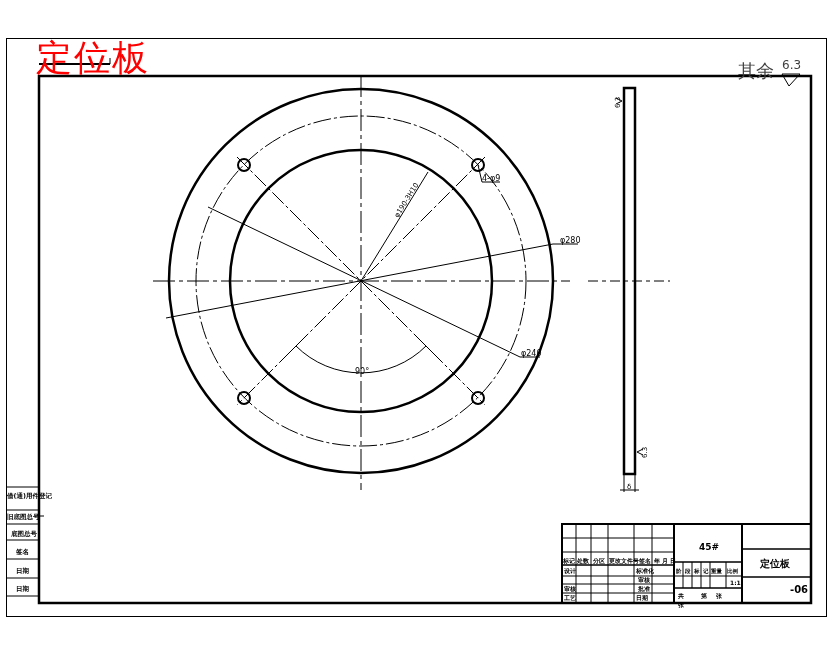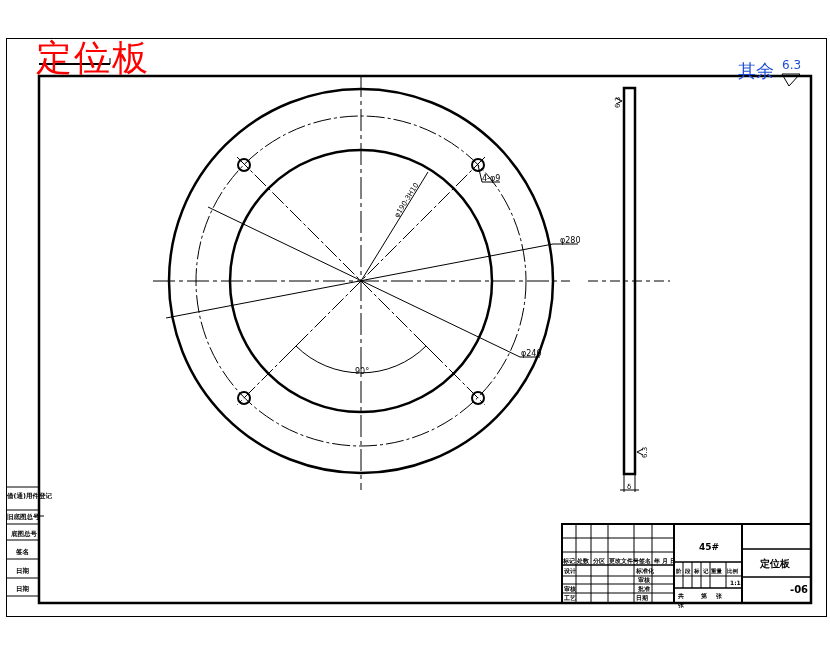--- a/index.html
+++ b/index.html
@@ -5,21 +5,21 @@
   html, body { margin: 0; padding: 0; background: #ffffff; }
   body { width: 830px; height: 654px; position: relative; overflow: hidden; font-family: "DejaVu Sans", sans-serif; }
   #sheet { position: absolute; left: 0; top: 0; width: 830px; height: 654px; }
   .title-red {
     position: absolute; left: 36px; top: 38px;
     font-family: "DejaVu Serif", serif; font-size: 36px; color: #ff0000;
     letter-spacing: 2px; line-height: 40px; z-index: 3;
   }
   .rough {
     position: absolute; left: 738px; top: 60px;
-    font-family: "DejaVu Sans", sans-serif; font-size: 18px; color: #1d4ed8;
+    font-family: "DejaVu Sans", sans-serif; font-size: 18px; color: #404040;
     z-index: 3; line-height: 22px;
   }
   .rough .val { position: absolute; left: 44px; top: -6px; font-size: 12px; }
   .svgtxt { font-family: "DejaVu Sans", sans-serif; }
 </style>
 </head>
 <body>
 
 <div id="sheet">
 

